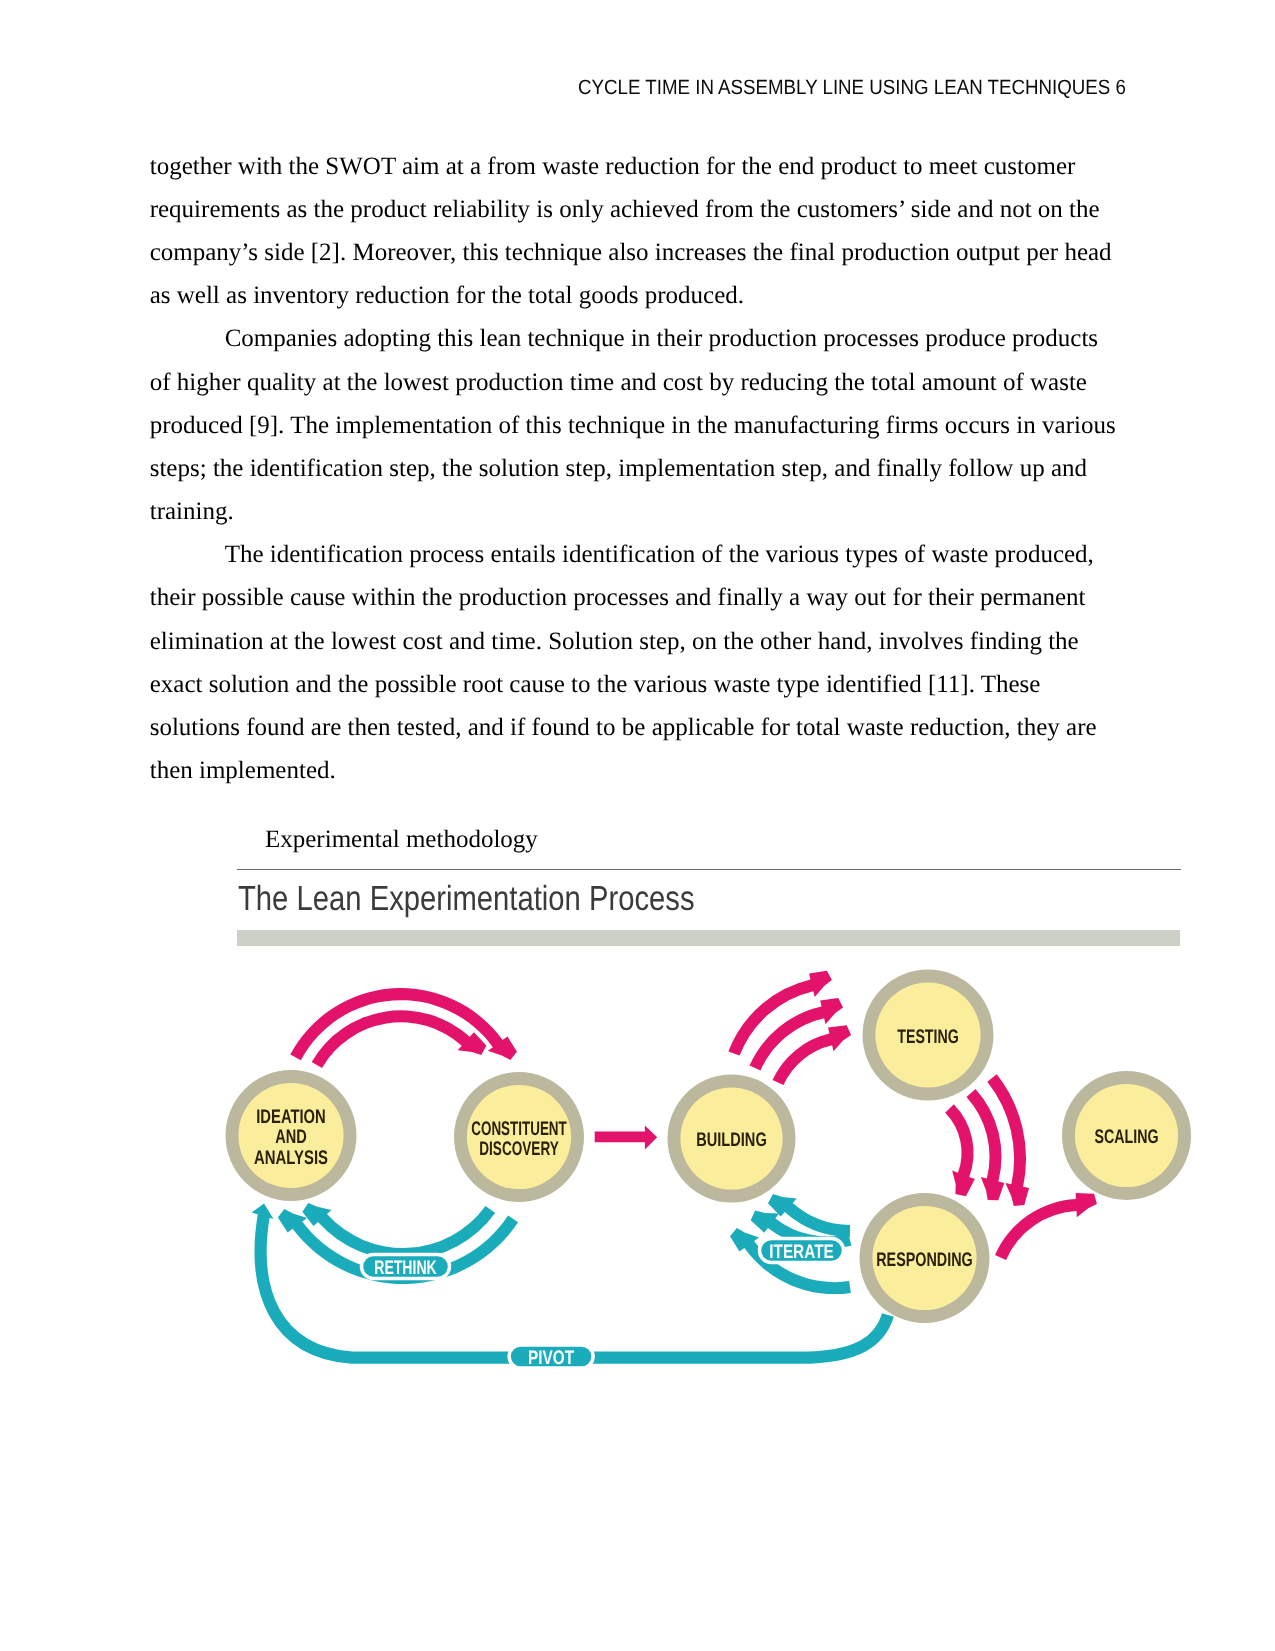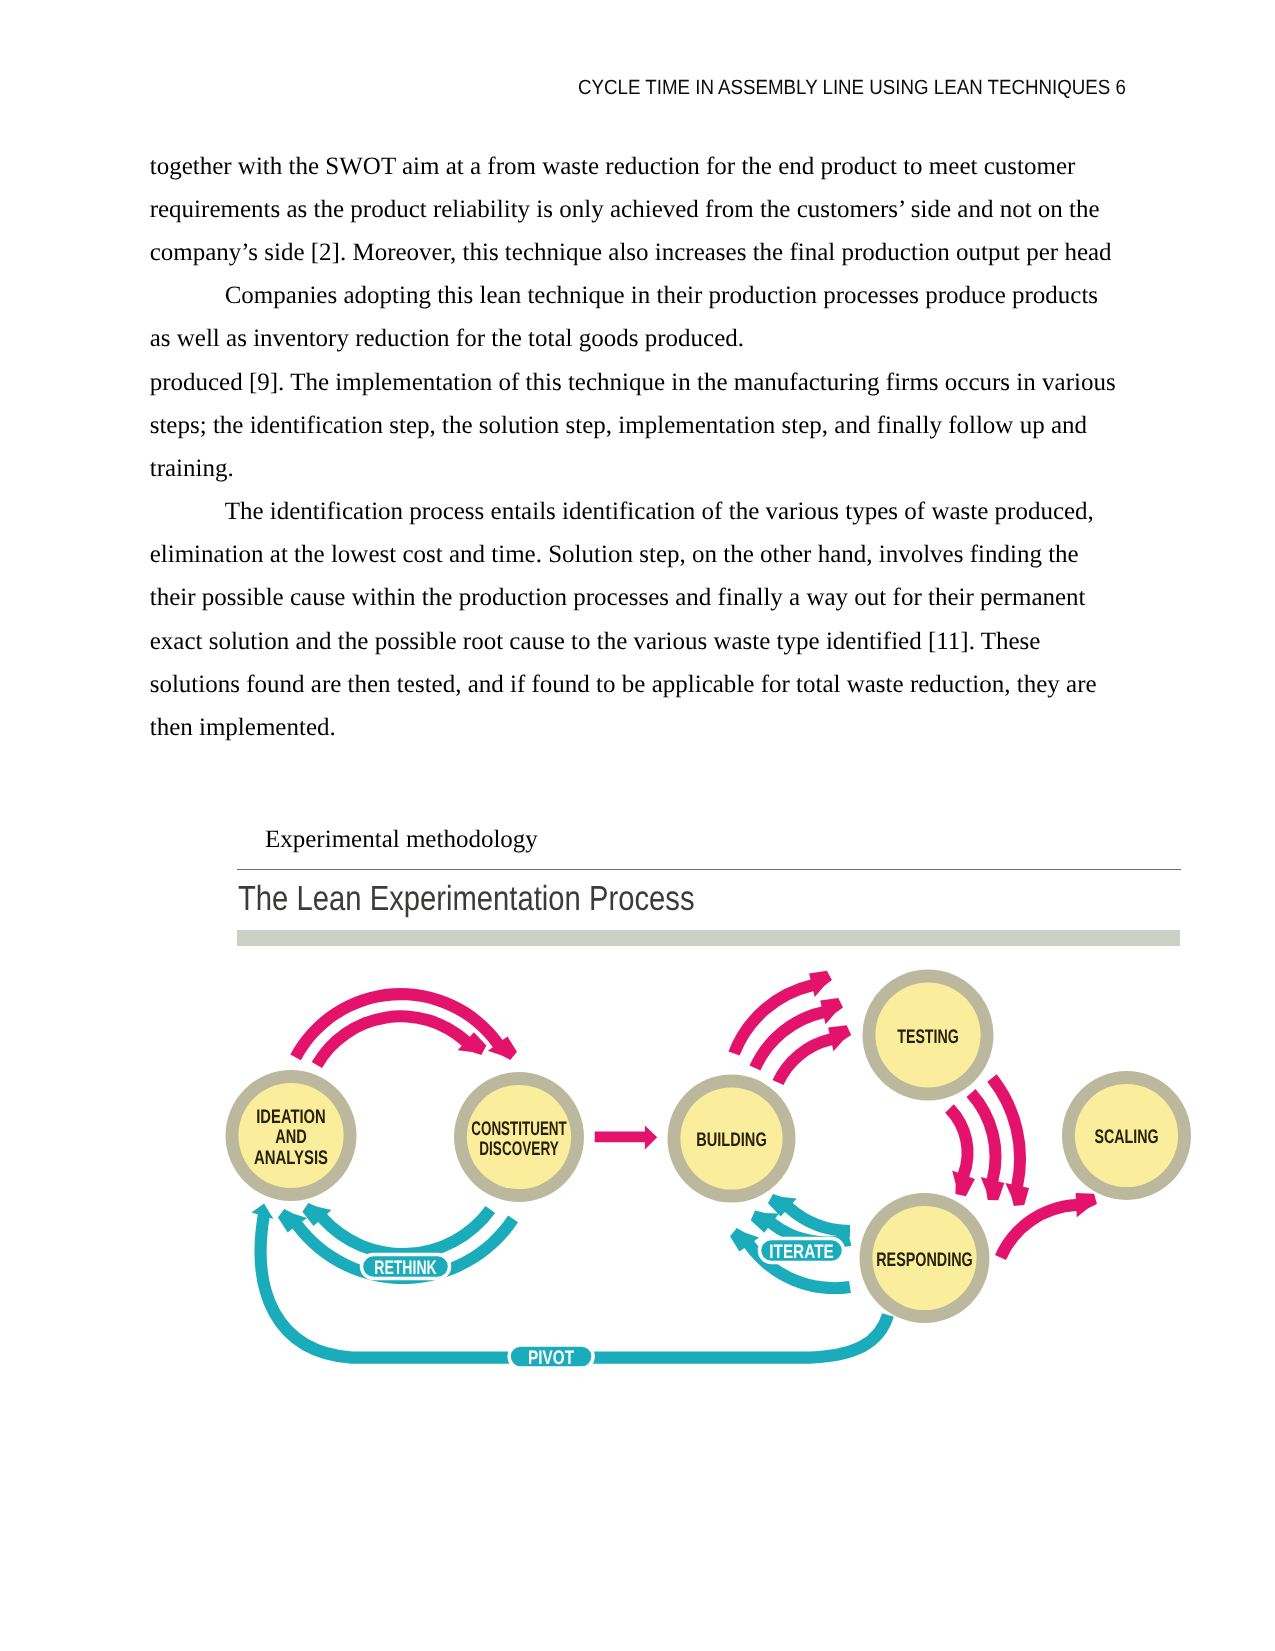--- a/index.html
+++ b/index.html
@@ -35,28 +35,29 @@
 </style>
 </head>
 <body>
 
 <div class="page">
   <div class="running-head">CYCLE TIME IN ASSEMBLY LINE USING LEAN TECHNIQUES 6</div>
   <div class="body-text">
       <span class="ln">together with the SWOT aim at a from waste reduction for the end product to meet customer</span>
       <span class="ln">requirements as the product reliability is only achieved from the customers’ side and not on the</span>
       <span class="ln">company’s side [2]. Moreover, this technique also increases the final production output per head</span>
+      <span class="ln">as well as inventory reduction for the total goods produced.</span>
       <span class="ln i">Companies adopting this lean technique in their production processes produce products</span>
-      <span class="ln">as well as inventory reduction for the total goods produced.</span>
+      <span class="ln">of higher quality at the lowest production time and cost by reducing the total amount of waste</span>
       <span class="ln">produced [9]. The implementation of this technique in the manufacturing firms occurs in various</span>
       <span class="ln">steps; the identification step, the solution step, implementation step, and finally follow up and</span>
       <span class="ln">training.</span>
       <span class="ln i">The identification process entails identification of the various types of waste produced,</span>
+      <span class="ln">their possible cause within the production processes and finally a way out for their permanent</span>
       <span class="ln">elimination at the lowest cost and time. Solution step, on the other hand, involves finding the</span>
-      <span class="ln">their possible cause within the production processes and finally a way out for their permanent</span>
       <span class="ln">exact solution and the possible root cause to the various waste type identified [11]. These</span>
       <span class="ln">solutions found are then tested, and if found to be applicable for total waste reduction, they are</span>
       <span class="ln">then implemented.</span>
     </div>
   <div class="fig-caption">Experimental methodology</div>
 
   <div class="figure">
     <div class="rule"></div>
     <div class="figtitle">The Lean Experimentation Process</div>
     <div class="bar"></div>

